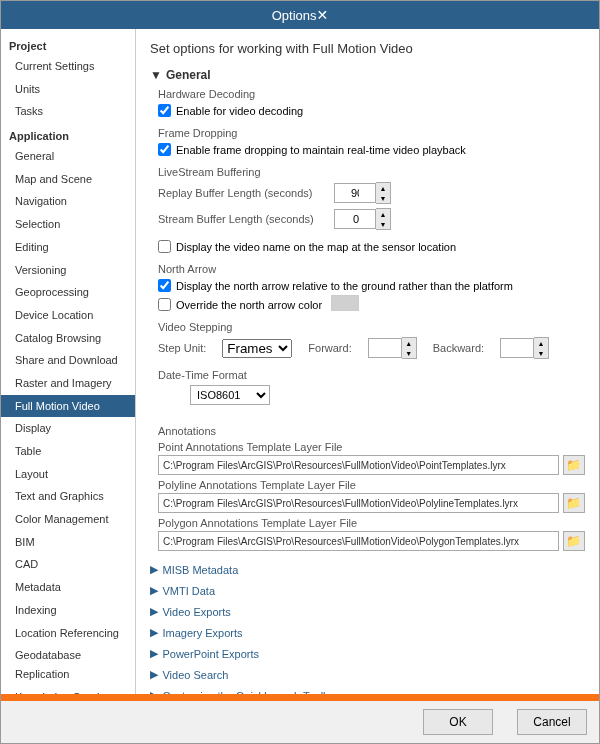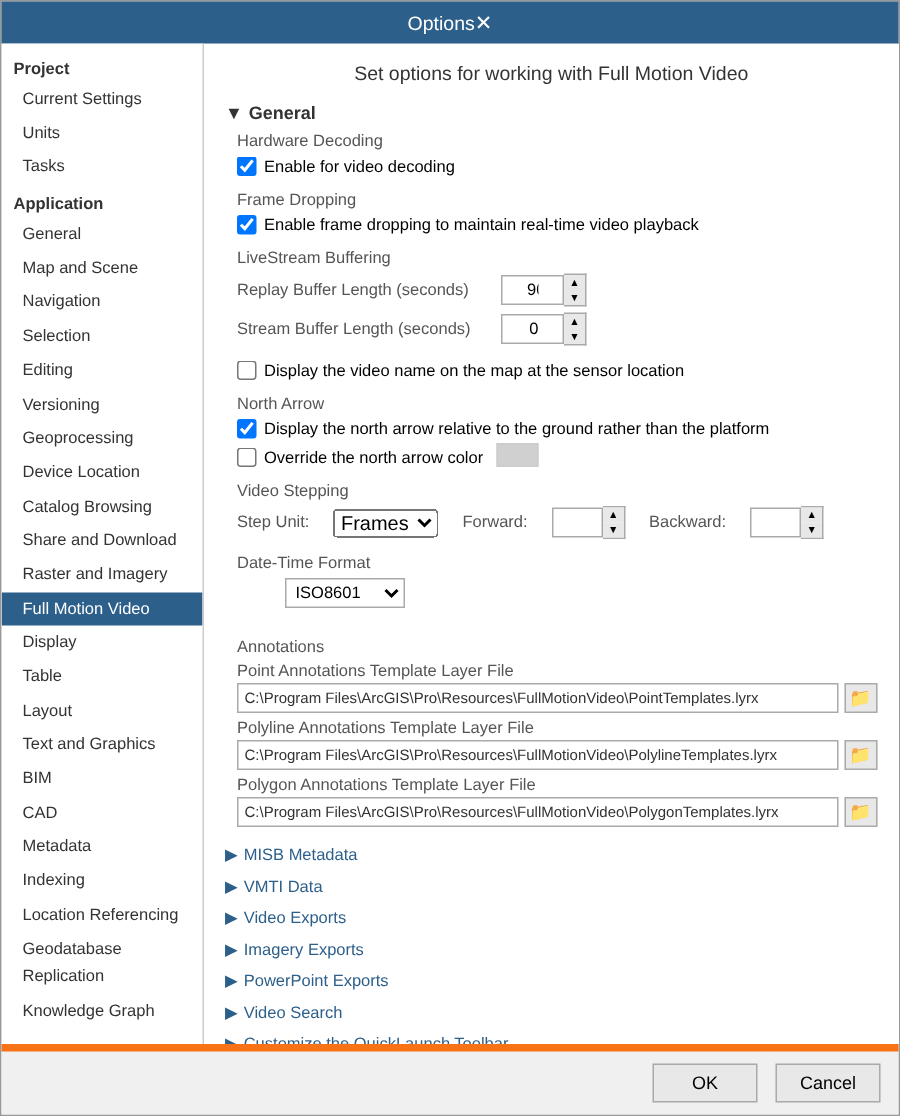--- a/index.html
+++ b/index.html
@@ -6,21 +6,21 @@
     body { font-family: 'Segoe UI', Arial, sans-serif; font-size: 12px; background: #f0f0f0; display: flex; justify-content: center; align-items: center; min-height: 100vh; }
     .dialog { width: 600px; height: 744px; background: #f5f5f5; border: 1px solid #999; display: flex; flex-direction: column; box-shadow: 2px 2px 8px rgba(0,0,0,0.3); }
     .title-bar { background: #2c5f8a; color: white; padding: 6px 10px; display: flex; justify-content: center; align-items: center; font-size: 13px; }
     .title-bar-close { color: white; cursor: pointer; font-size: 14px; background: none; border: none; }
     .dialog-body { display: flex; flex: 1; overflow: hidden; }
     .sidebar { width: 135px; background: #fff; border-right: 1px solid #ccc; overflow-y: auto; padding: 4px 0; flex-shrink: 0; }
     .sidebar-section { font-weight: bold; color: #333; padding: 3px 8px; font-size: 11px; margin-top: 4px; }
     .sidebar-item { padding: 2px 8px 2px 14px; cursor: pointer; color: #333; font-size: 11px; line-height: 1.7; }
     .sidebar-item.active { background: #2c5f8a; color: white; }
     .main-content { flex: 1; overflow-y: auto; padding: 12px 14px; background: #fff; }
-    .page-title { font-size: 13px; color: #333; margin-bottom: 12px; text-align: center; }
+    .page-title { font-size: 13px; color: #333; margin-bottom: 12px; }
     .section-header { font-weight: bold; color: #333; margin-bottom: 6px; display: flex; align-items: center; gap: 4px; font-size: 12px; }
     .sub-section { margin-bottom: 10px; margin-left: 8px; }
     .sub-label { color: #555; margin-bottom: 4px; font-size: 11px; }
     .checkbox-row { display: flex; align-items: flex-end; gap: 5px; margin-bottom: 3px; font-size: 11px; }
     .checkbox-row input[type=checkbox] { width: 13px; height: 13px; }
     .input-row { display: flex; align-items: center; gap: 6px; margin-bottom: 4px; font-size: 11px; }
     .input-row label { min-width: 170px; color: #555; }
     .spinner-input { display: flex; align-items: center; }
     .spinner-input input { width: 42px; height: 20px; border: 1px solid #aaa; padding: 1px 16px; font-size: 11px; text-align: right; }
     .spinner-input .spin-btns { display: flex; flex-direction: column; border: 1px solid #aaa; border-left: none; }
@@ -29,21 +29,21 @@
     .file-input { flex: 1; height: 20px; border: 1px solid #aaa; padding: 1px 4px; font-size: 10px; background: #fff; color: #333; overflow: hidden; white-space: nowrap; text-overflow: ellipsis; }
     .folder-btn { width: 22px; height: 20px; border: 1px solid #aaa; background: #e8e8e8; cursor: pointer; display: flex; align-items: center; justify-content: center; font-size: 12px; }
     .dropdown-row { display: flex; align-items: center; gap: 6px; margin-bottom: 20px; font-size: 11px; padding-left: 32px; }
     .dropdown-row select { height: 20px; border: 1px solid #aaa; font-size: 11px; background: #fff; padding: 0 2px; }
     .select-sm { width: 70px; }
     .select-iso { width: 80px; }
     .step-row { display: flex; align-items: center; gap: 16px; margin-bottom: 4px; font-size: 11px; }
     .step-row label { color: #555; }
     .expandable { margin-bottom: 4px; }
     .expand-header { display: flex; align-items: center; gap: 4px; color: #2c5f8a; cursor: pointer; font-size: 11px; padding: 2px 0; }
-    .dialog-footer { background: #f0f0f0; border-top: 5px solid #f97316; padding: 8px 12px; display: flex; justify-content: flex-end; gap: 12px; }
+    .dialog-footer { background: #f0f0f0; border-top: 7px solid #f97316; padding: 8px 12px; display: flex; justify-content: flex-end; gap: 24px; }
     .footer-btn { width: 70px; height: 26px; border: 1px solid #aaa; background: #e8e8e8; cursor: pointer; font-size: 12px; }
     .section-block { margin-bottom: 8px; }
   </style>
 </head>
 <body>
 
 <div class="dialog">
   <div class="title-bar">
     <span>Options</span>
     <button class="title-bar-close">✕</button>
@@ -64,20 +64,21 @@
       <div class="sidebar-item">Geoprocessing</div>
       <div class="sidebar-item">Device Location</div>
       <div class="sidebar-item">Catalog Browsing</div>
       <div class="sidebar-item">Share and Download</div>
       <div class="sidebar-item">Raster and Imagery</div>
       <div class="sidebar-item active">Full Motion Video</div>
       <div class="sidebar-item">Display</div>
       <div class="sidebar-item">Table</div>
       <div class="sidebar-item">Layout</div>
       <div class="sidebar-item">Text and Graphics</div>
+      <div class="sidebar-item">Color Management</div>
       <div class="sidebar-item">BIM</div>
       <div class="sidebar-item">CAD</div>
       <div class="sidebar-item">Metadata</div>
       <div class="sidebar-item">Indexing</div>
       <div class="sidebar-item">Location Referencing</div>
       <div class="sidebar-item">Geodatabase Replication</div>
       <div class="sidebar-item">Knowledge Graph</div>
 
     </div>
     <div class="main-content">

